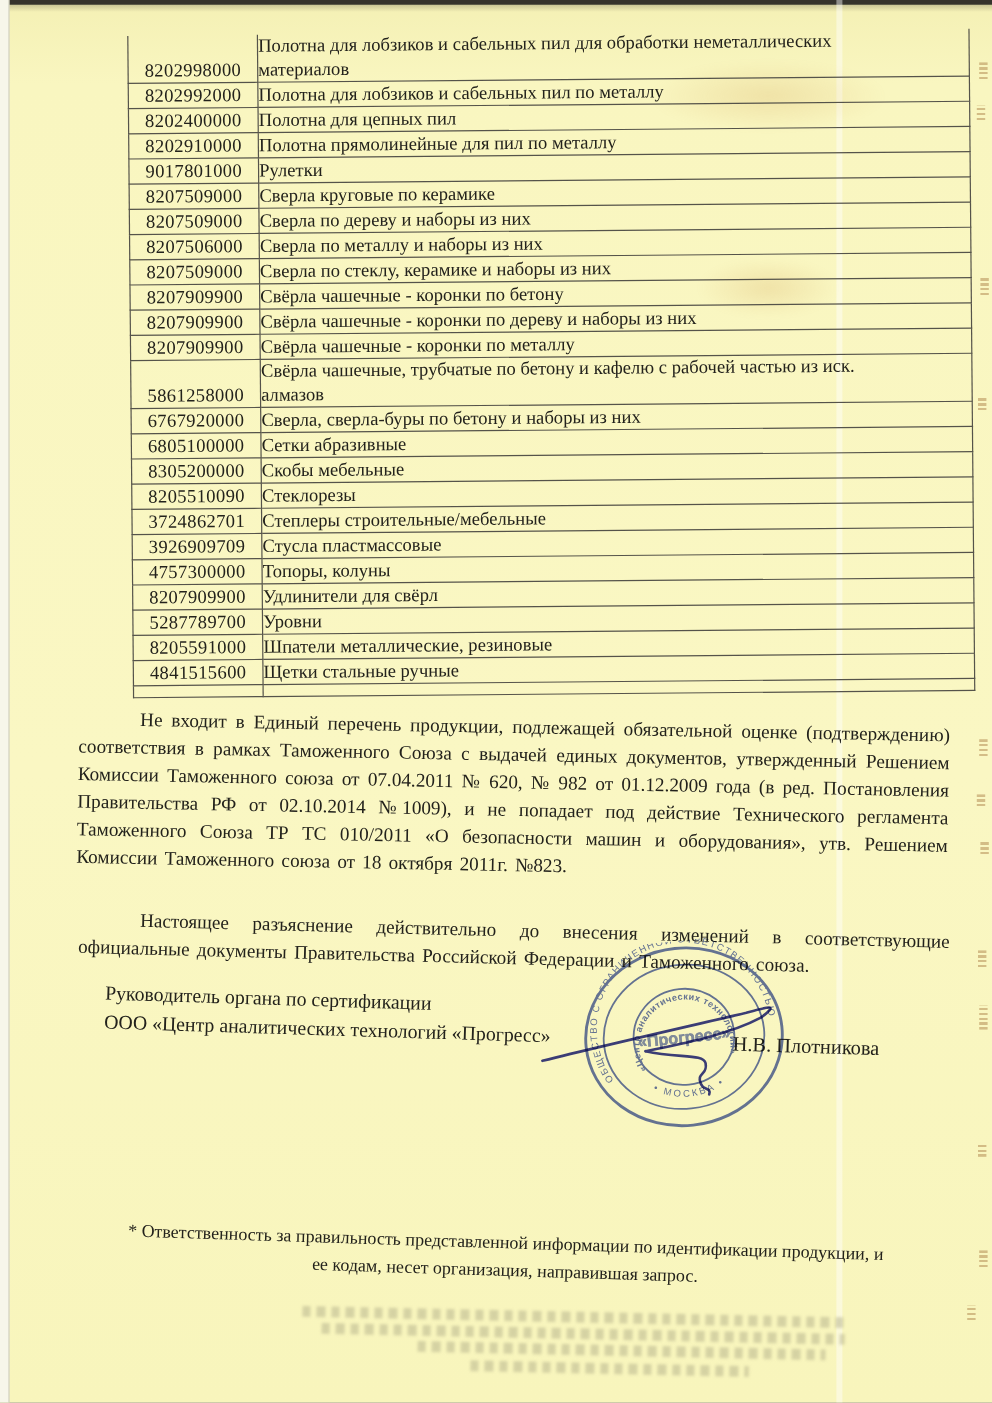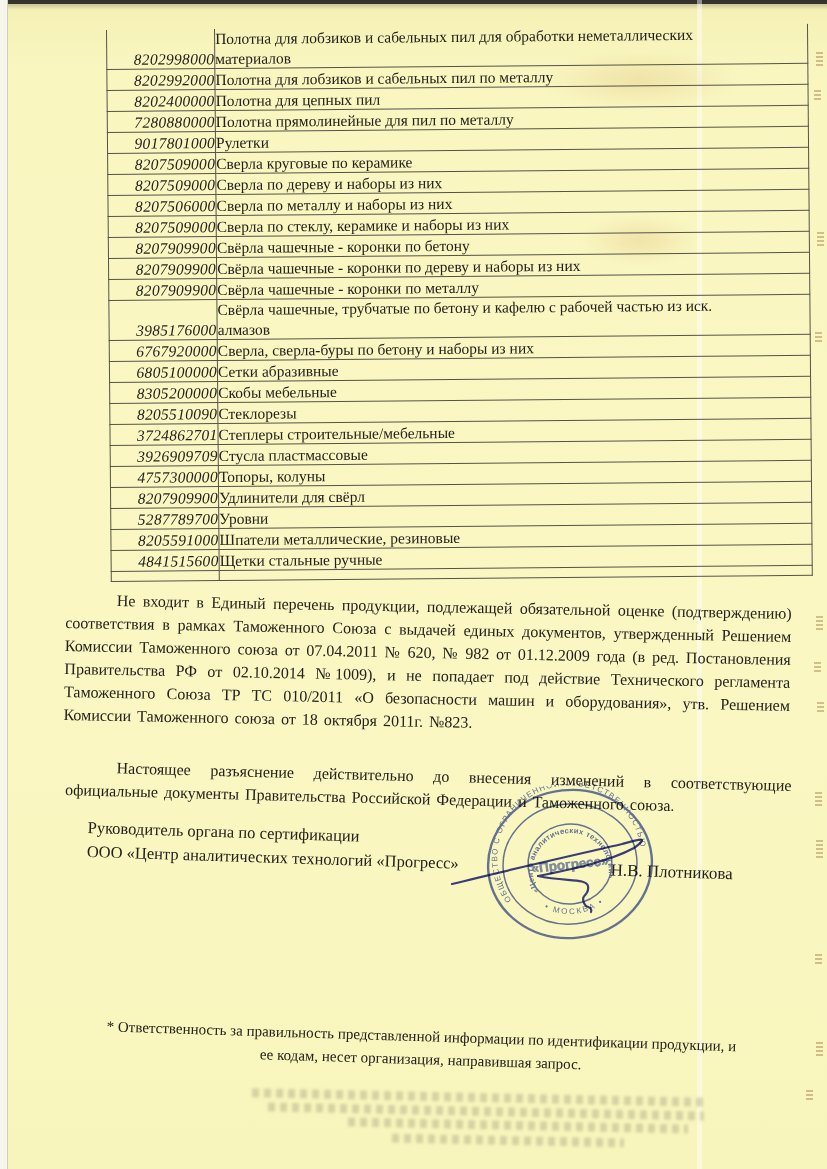--- a/index.html
+++ b/index.html
@@ -11,21 +11,21 @@
   
   .edge-top{position:absolute;left:0;top:0;width:100%;height:4px;background:#35332c;}
   .edge-top2{position:absolute;left:0;top:4px;width:100%;height:6px;background:linear-gradient(180deg,rgba(120,115,90,.35),rgba(120,115,90,0));}
   .edge-left{position:absolute;left:0;top:0;width:7px;height:100%;background:#f7f6ea;border-right:1px solid rgba(140,135,110,.35);}
   .scan-band{position:absolute;left:697px;top:0;width:5px;height:100%;background:rgba(255,255,255,.45);}
   
   .table-wrap{position:absolute;left:106px;top:30px;width:702px;transform:rotate(-0.5deg);transform-origin:0 0;}
   table.ptable{border-collapse:collapse;width:702px;table-layout:fixed;}
   table.ptable td{border:1.5px solid #55534a;height:20px;line-height:19.5px;font-size:15.5px;vertical-align:bottom;padding:0;}
   table.ptable tr:first-child td{border-top:none;}
-  td.code{width:107px;text-align:right;padding-bottom:1px;letter-spacing:.3px;font-style:italic;}
+  td.code{width:107px;text-align:center;padding-bottom:1px;letter-spacing:.3px;}
   td.desc{padding:0 12px 1px 9px;white-space:pre-line;}
   tr.gap td{height:9px;}
   
   .para{position:absolute;left:66px;width:726px;font-size:16px;line-height:23px;text-align:justify;text-indent:51px;word-spacing:2px;transform-origin:0 0;}
   #para1{top:572px;transform:rotate(1.1deg);}
   #para2{top:739px;transform:rotate(1.5deg);}
   
   .sig-block{position:absolute;left:88px;top:816px;width:710px;font-size:16.5px;line-height:24px;transform:rotate(1.8deg);transform-origin:0 0;}
   .signer-name{position:absolute;left:524px;top:26px;font-size:17px;}
   
@@ -67,21 +67,21 @@
       <td class="code">8202992000</td>
       <td class="desc">Полотна для лобзиков и сабельных пил по металлу</td>
     </tr>
 
     <tr>
       <td class="code">8202400000</td>
       <td class="desc">Полотна для цепных пил</td>
     </tr>
 
     <tr>
-      <td class="code">7280880000</td>
+      <td class="code">8202910000</td>
       <td class="desc">Полотна прямолинейные для пил по металлу</td>
     </tr>
 
     <tr>
       <td class="code">9017801000</td>
       <td class="desc">Рулетки</td>
     </tr>
 
     <tr>
       <td class="code">8207509000</td>
@@ -112,21 +112,21 @@
       <td class="code">8207909900</td>
       <td class="desc">Свёрла чашечные - коронки по дереву и наборы из них</td>
     </tr>
 
     <tr>
       <td class="code">8207909900</td>
       <td class="desc">Свёрла чашечные - коронки по металлу</td>
     </tr>
 
     <tr>
-      <td class="code">3985176000</td>
+      <td class="code">5861258000</td>
       <td class="desc">Свёрла чашечные, трубчатые по бетону и кафелю с рабочей частью из иск.
 алмазов</td>
     </tr>
 
     <tr>
       <td class="code">6767920000</td>
       <td class="desc">Сверла, сверла-буры по бетону и наборы из них</td>
     </tr>
 
     <tr>

